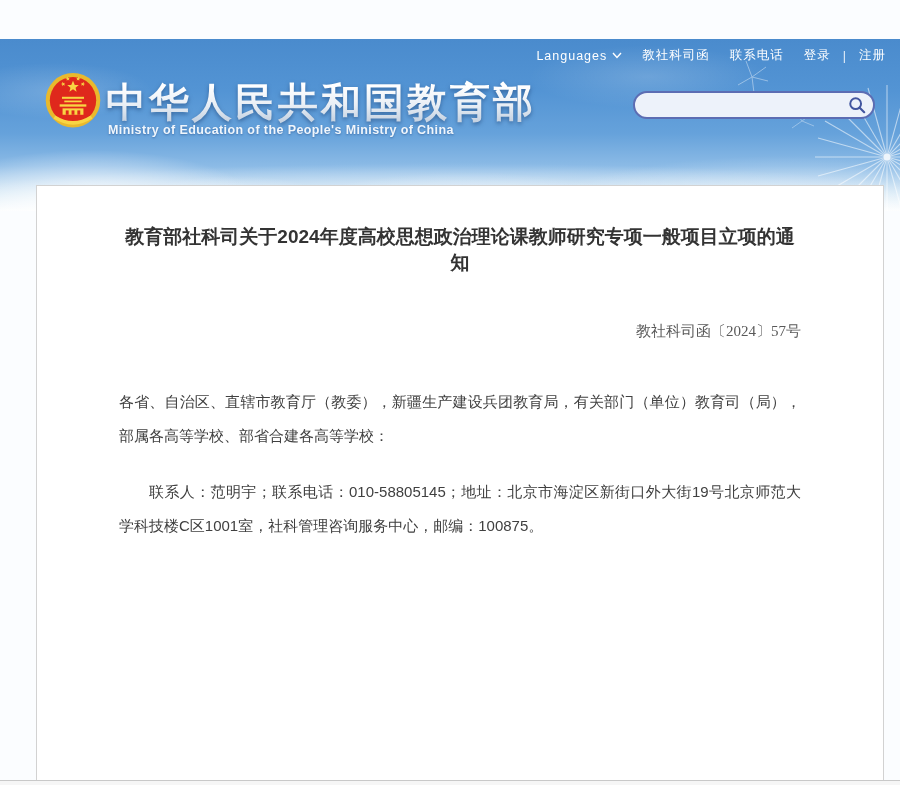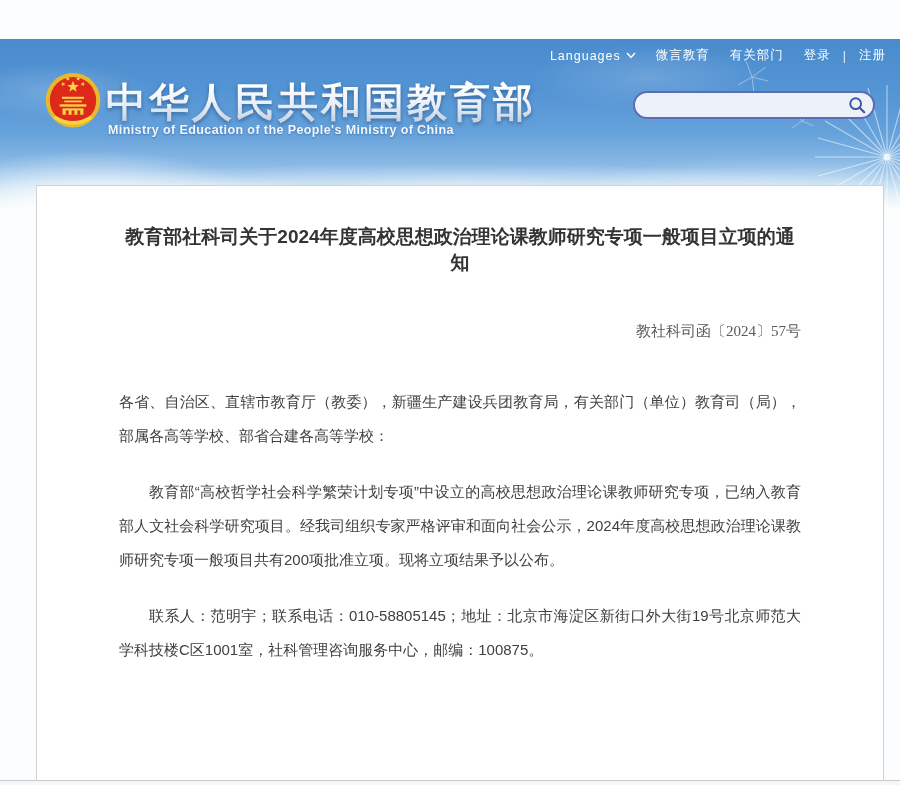--- a/index.html
+++ b/index.html
@@ -143,22 +143,22 @@
       </g>
     </svg>
 
     <div class="topbar">
       <span class="lang">
         <span>Languages</span>
         <svg width="10" height="7" viewBox="0 0 10 7">
             <polyline points="1,1 5,5.5 9,1" fill="none" stroke="#fff" stroke-width="1.4"></polyline>
           </svg>
       </span>
-      <a>微言教育</a>
-      <a>有关部门</a>
+      <a>教社科司函</a>
+      <a>联系电话</a>
       <a>登录</a>
       <span class="tb-divider">|</span>
       <a>注册</a>
     </div>
 
     <svg class="emblem" viewBox="0 0 100 112" aria-hidden="true">
       <defs>
         <path id="st" d="M0,-10 L2.9,-3.1 L9.5,-3.1 L4.2,1.2 L5.9,8.1 L0,3.9 L-5.9,8.1 L-4.2,1.2 L-9.5,-3.1 L-2.9,-3.1 Z" fill="#f8d543"></path>
       </defs>
       <circle cx="50" cy="53" r="47" fill="#e9b92c"></circle>
@@ -190,20 +190,19 @@
     </div>
 
   </div>
 
   <div class="card">
     <h1 class="notice-title">教育部社科司关于2024年度高校思想政治理论课教师研究专项一般项目立项的通知</h1>
     <div class="doc-number">教社科司函〔2024〕57号</div>
 
     <div class="doc-body">
       <p class="salutation">各省、自治区、直辖市教育厅（教委），新疆生产建设兵团教育局，有关部门（单位）教育司（局），部属各高等学校、部省合建各高等学校：</p>
-      <p class="indent">教育部“高校哲学社会科学繁荣计划专项”中设立的高校思想政治理论课教师研究专项，已纳入教育部人文社会科学研究项目。经我司组织专家严格评审和面向社会公示，2024年度高校思想政治理论课教师研究专项一般项目共有200项批准立项。现将立项结果予以公布。</p>
       <p class="indent">联系人：范明宇；联系电话：010-58805145；地址：北京市海淀区新街口外大街19号北京师范大学科技楼C区1001室，社科管理咨询服务中心，邮编：100875。</p>
     </div>
 
   </div>
 
   <div class="footer-strip"></div>
 </div>
 
 </body></html>

